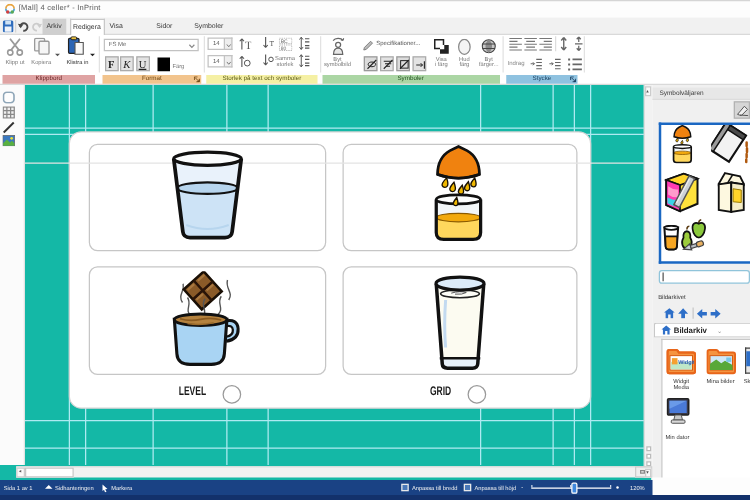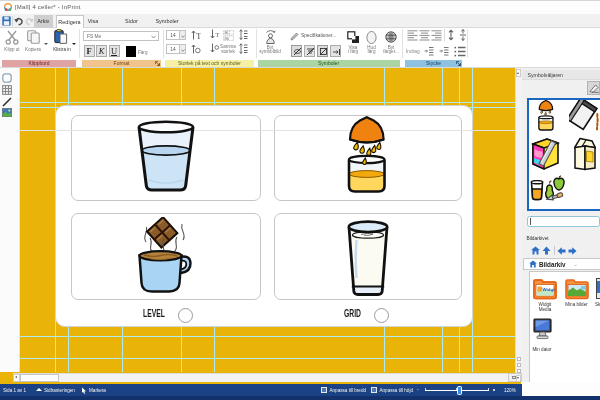--- a/index.html
+++ b/index.html
@@ -12,21 +12,21 @@
 
 #tabrow { left:0; top:14px; width:600px; height:13.5px; background:#f1f1f1; border-bottom:1px solid #d9d9d9;}
 .tab { position:absolute; top:14.5px; height:13px; font-size:5.5px; color:#333; text-align:center; line-height:13px; }
 
 #ribbon { left:0; top:27.5px; width:600px; height:40px; background:#fff; border-bottom:1px solid #d9d9d9; }
 .gbar { position:absolute; top:32.5px; height:6.5px; font-size:5px; text-align:center; line-height:6.5px; }
 .sep { position:absolute; top:2px; height:29px; width:1px; background:#e2e2e2; }
 .ilabel { position:absolute; font-size:4.6px; color:#777; text-align:center; line-height:4.9px; }
 .rbtn { position:absolute; background:#e3e3e3; border:1px solid #ababab; }
 
-#canvas { left:0; top:68px; width:521px; height:328px; background:#eab308; overflow:hidden; }
+#canvas { left:0; top:68px; width:521px; height:328px; background:#14b8a6; overflow:hidden; }
 #ltoolbar { left:0; top:0; width:20px; height:304px; background:#fbfbfb; border-right:1px solid #e3e3e3; }
 .cyv { position:absolute; top:0; width:1px; height:304px; background:#aeeaf1; }
 .cyh { position:absolute; left:20px; width:495px; height:1px; background:#aeeaf1; }
 #container { left:55px; top:36.5px; width:418px; height:222px; background:#fff; border:1.5px solid #d4d4d4; border-radius:10px; }
 .cell { position:absolute; background:#fff; border:1.5px solid #c6c6c6; border-radius:7px; }
 .glabel { position:absolute; font-weight:bold; font-size:10px; color:#1a1a1a; transform:scaleX(0.68); transform-origin:0 0; }
 .gcirc { position:absolute; width:15px; height:15px; border:1.3px solid #9a9a9a; border-radius:50%; background:#fff; }
 
 #vscroll { left:515px; top:68px; width:6.5px; height:314px; background:#f2f2f2; border-left:1px solid #ddd; }
 #hscroll { left:13px; top:372.5px; width:502px; height:9.5px; background:#f2f2f2; border-top:1px solid #ddd;}

